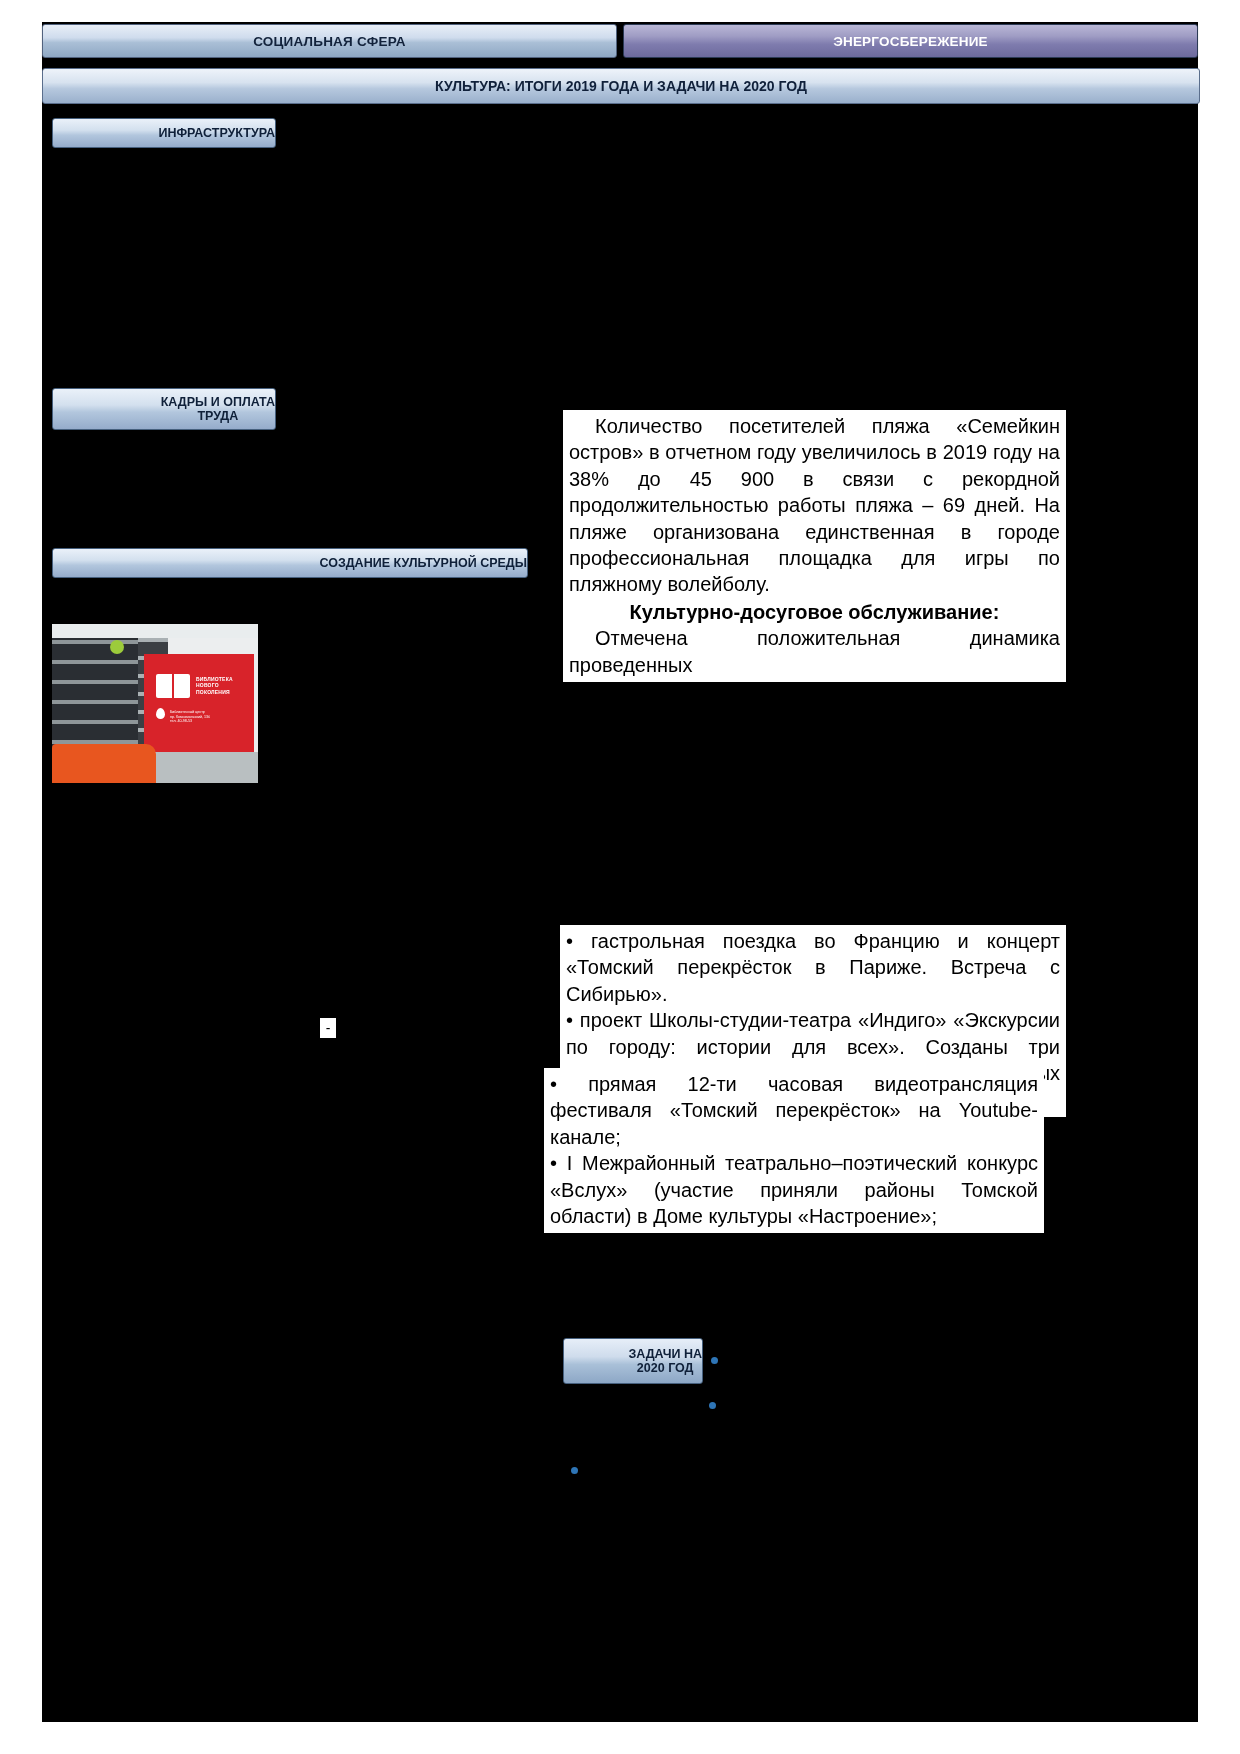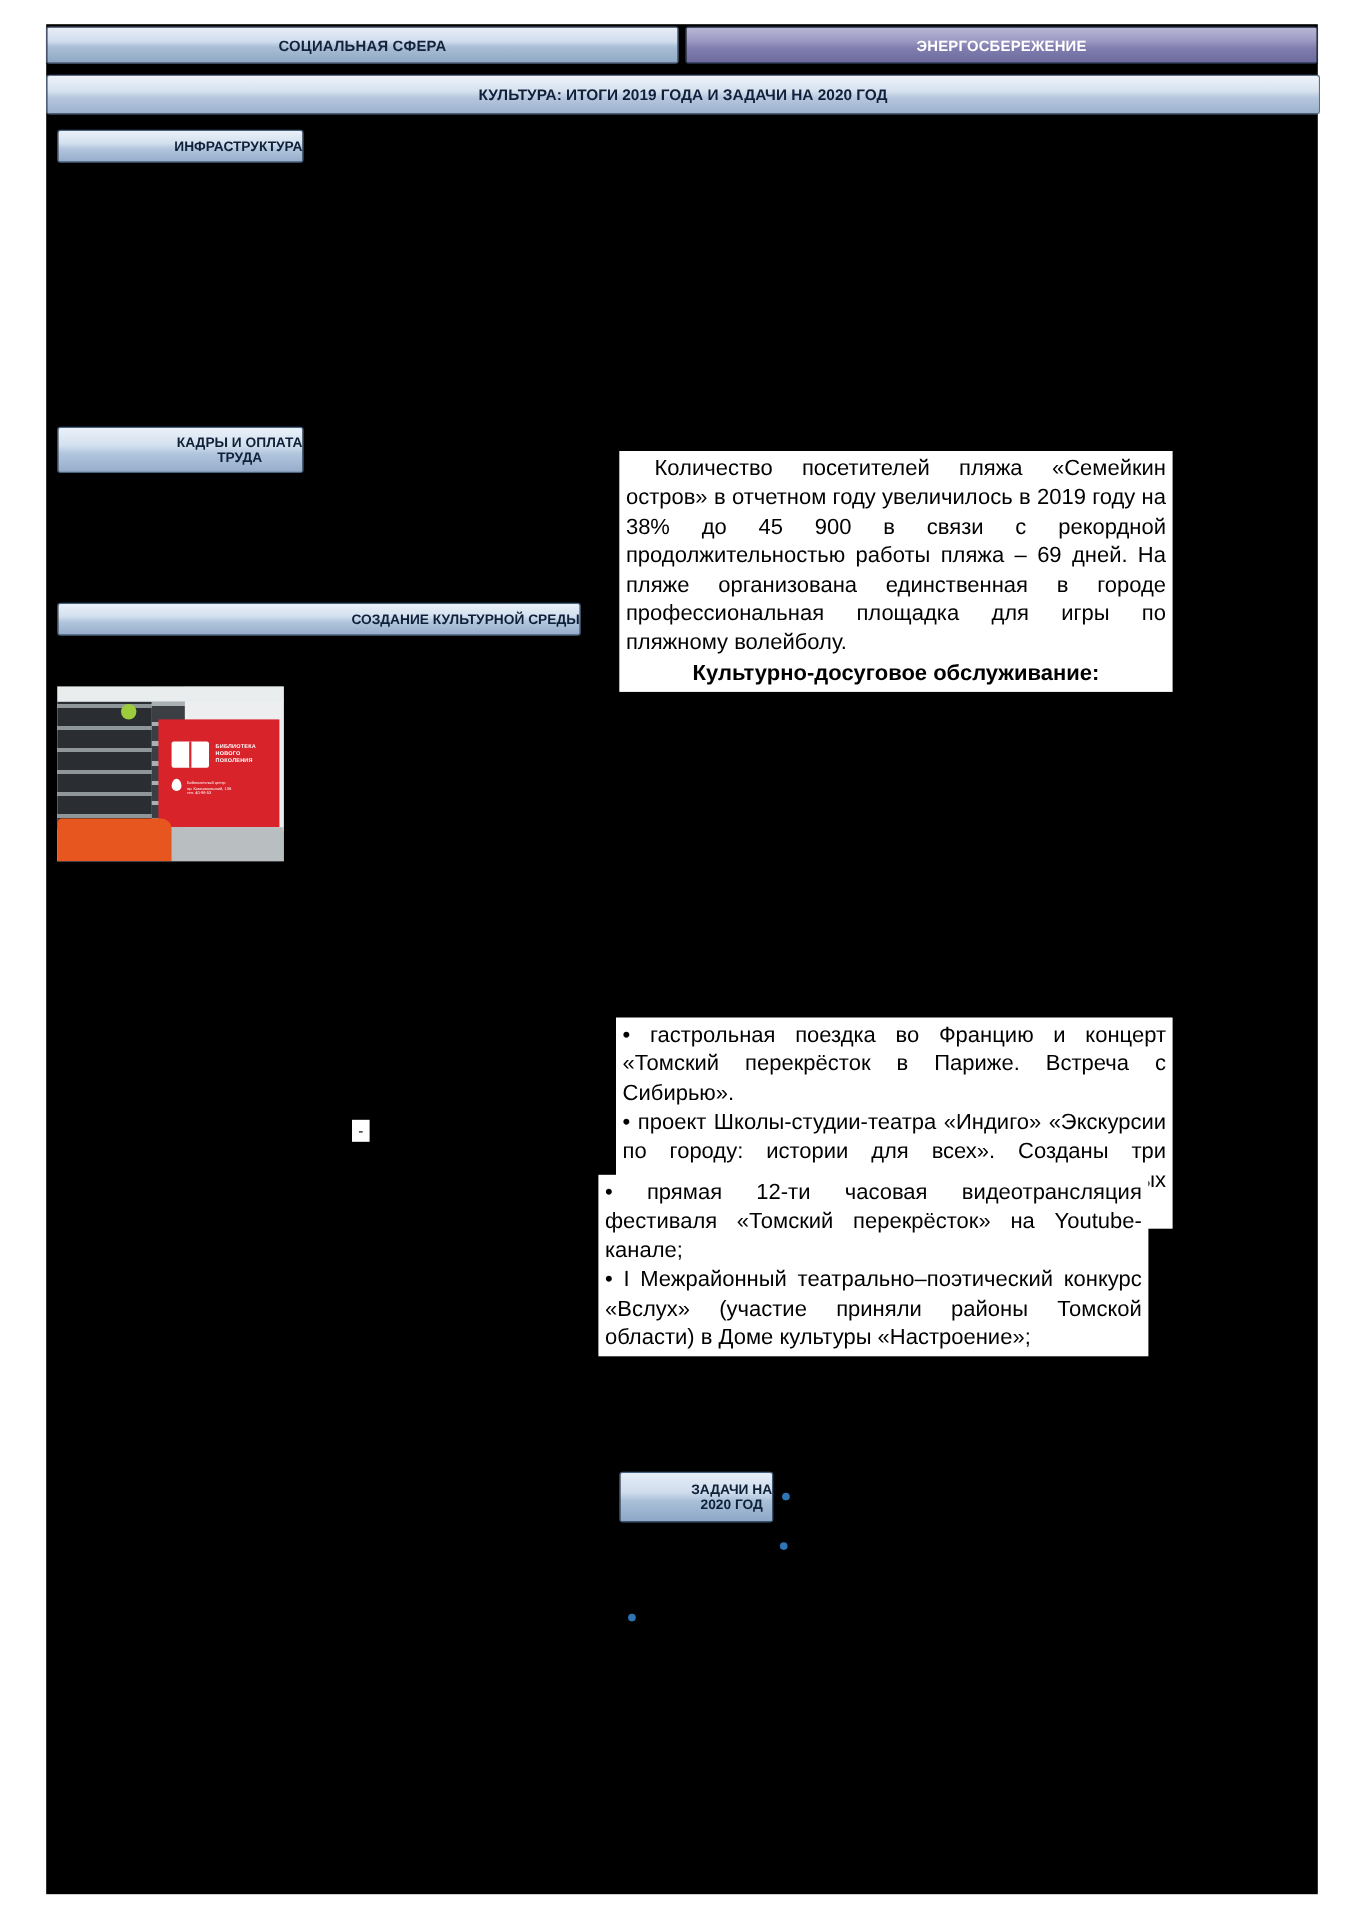--- a/index.html
+++ b/index.html
@@ -294,20 +294,21 @@
 пр. Комсомольский, 13б
 тел. 40-98-53</div>
     </div>
     <div class="ph-floor"></div>
     <div class="ph-sofa"></div>
   </div>
 
   <div class="textblock" id="tb-beach">
     <p class="indent">Количество посетителей пляжа «Семейкин остров» в отчетном году увеличилось в 2019 году на 38% до 45 900 в связи с рекордной продолжительностью работы пляжа – 69 дней. На пляже организована единственная в городе профессиональная площадка для игры по пляжному волейболу.</p>
     <p class="bold-center">Культурно-досуговое обслуживание:</p>
+    <p class="indent">Отмечена положительная динамика проведенных</p>
   </div>
 
   <div class="textblock" id="tb-indigo">
     <p>• гастрольная поездка во Францию и концерт «Томский перекрёсток в Париже. Встреча с Сибирью».</p>
     <p>• проект Школы-студии-театра «Индиго» «Экскурсии по городу: истории для всех». Созданы три короткометражных художественно-документальных фильма об истории Томска с сурдопереводом;</p>
   </div>
 
   <div class="textblock" id="tb-stream">
     <p>• прямая 12-ти часовая видеотрансляция фестиваля «Томский перекрёсток» на Youtube-канале;</p>
     <p>• I Межрайонный театрально–поэтический конкурс «Вслух» (участие приняли районы Томской области) в Доме культуры «Настроение»;</p>

